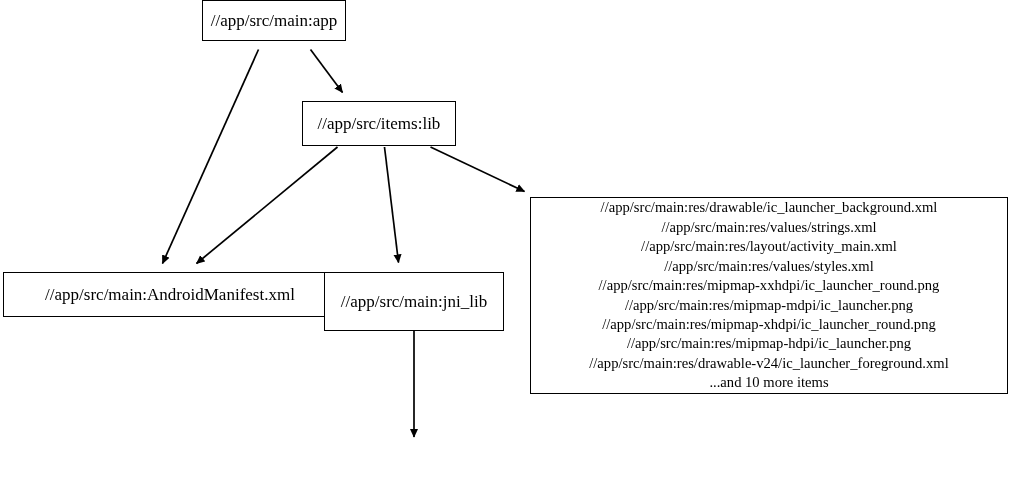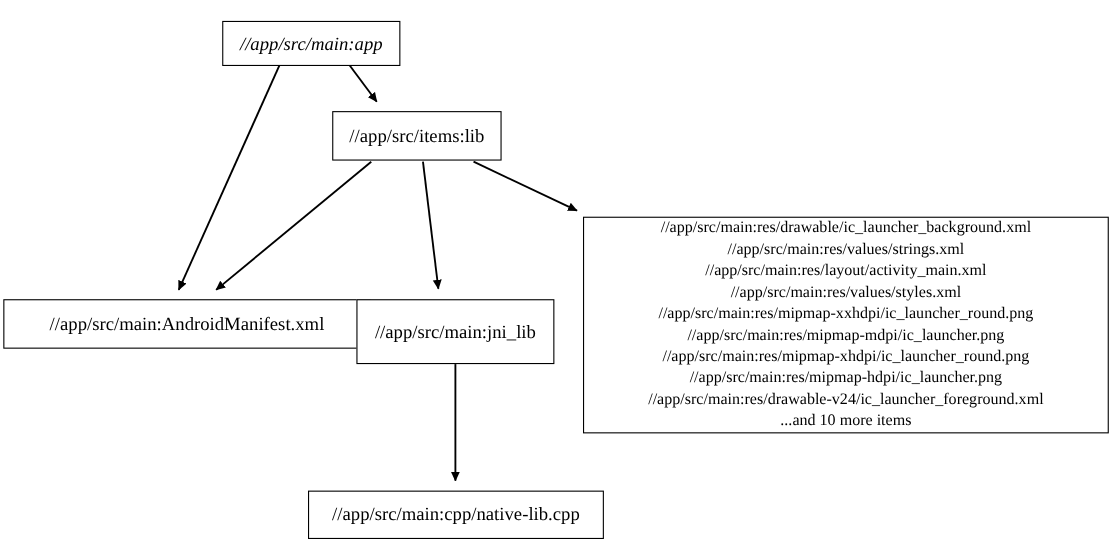--- a/index.html
+++ b/index.html
@@ -49,21 +49,21 @@
     line-height: 20px;
   }
   .node-multi {
     padding: 20px 8px;
     justify-content: center;
   }
   .node-multi .node-label {
     font-size: 14.6px;
     line-height: 19.4px;
   }
-  #node-app       { left: 202px; top: 19px;   width: 162px; height: 41px; font-style: italic; }
+  #node-app       { left: 202px; top: 0;   width: 144px; height: 41px; }
   #node-lib       { left: 302px; top: 101px; width: 154px; height: 45px; }
   #node-manifest  { left: 3px;   top: 272px; width: 334px; height: 45px; }
   #node-jni       { left: 324px; top: 272px; width: 180px; height: 59px; }
   #node-res       { left: 530px; top: 197px; width: 478px; height: 197px; }
   #node-cpp       { left: 280px; top: 446px; width: 269px; height: 44px; }
 </style>
 </head>
 <body>
 
 <div id="graph-canvas">
@@ -110,17 +110,14 @@
 //app/src/main:res/layout/activity_main.xml
 //app/src/main:res/values/styles.xml
 //app/src/main:res/mipmap-xxhdpi/ic_launcher_round.png
 //app/src/main:res/mipmap-mdpi/ic_launcher.png
 //app/src/main:res/mipmap-xhdpi/ic_launcher_round.png
 //app/src/main:res/mipmap-hdpi/ic_launcher.png
 //app/src/main:res/drawable-v24/ic_launcher_foreground.xml
 ...and 10 more items</span>
   </div>
 
-  <div class="node node-single" id="node-cpp">
-    <span class="node-label">//app/src/main:cpp/native-lib.cpp</span>
-  </div>
 
 </div>
 
 </body></html>

